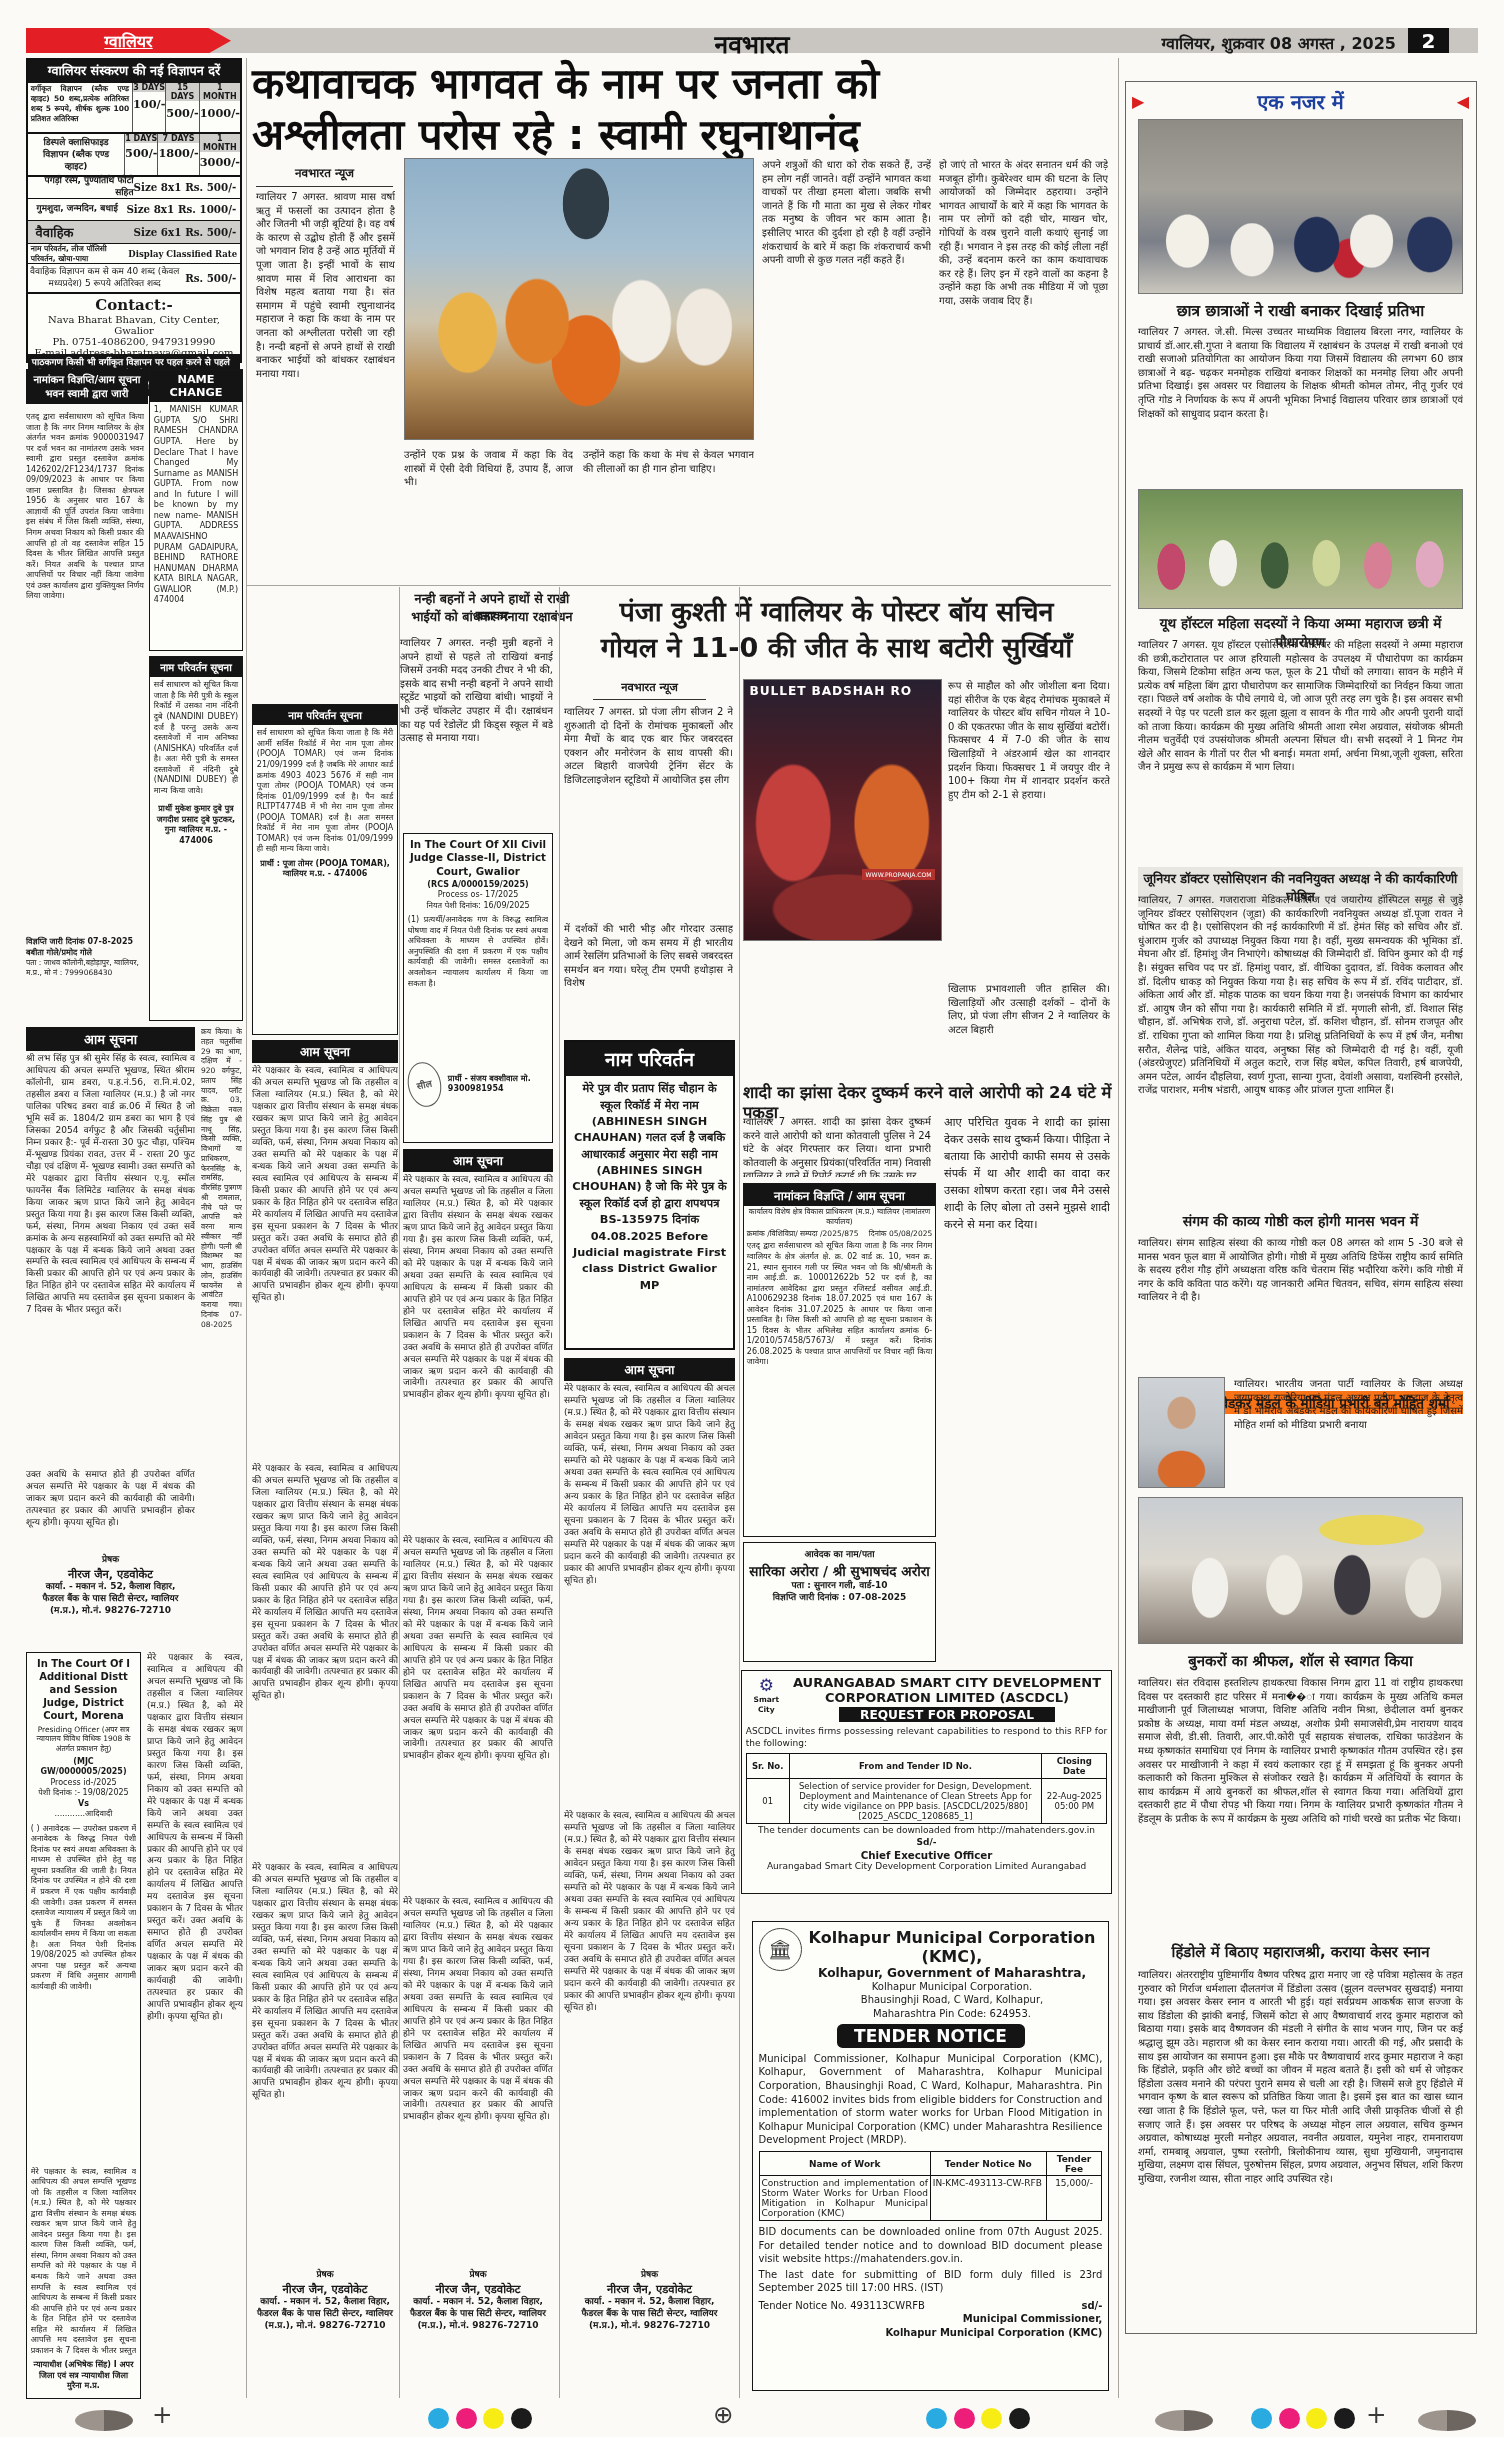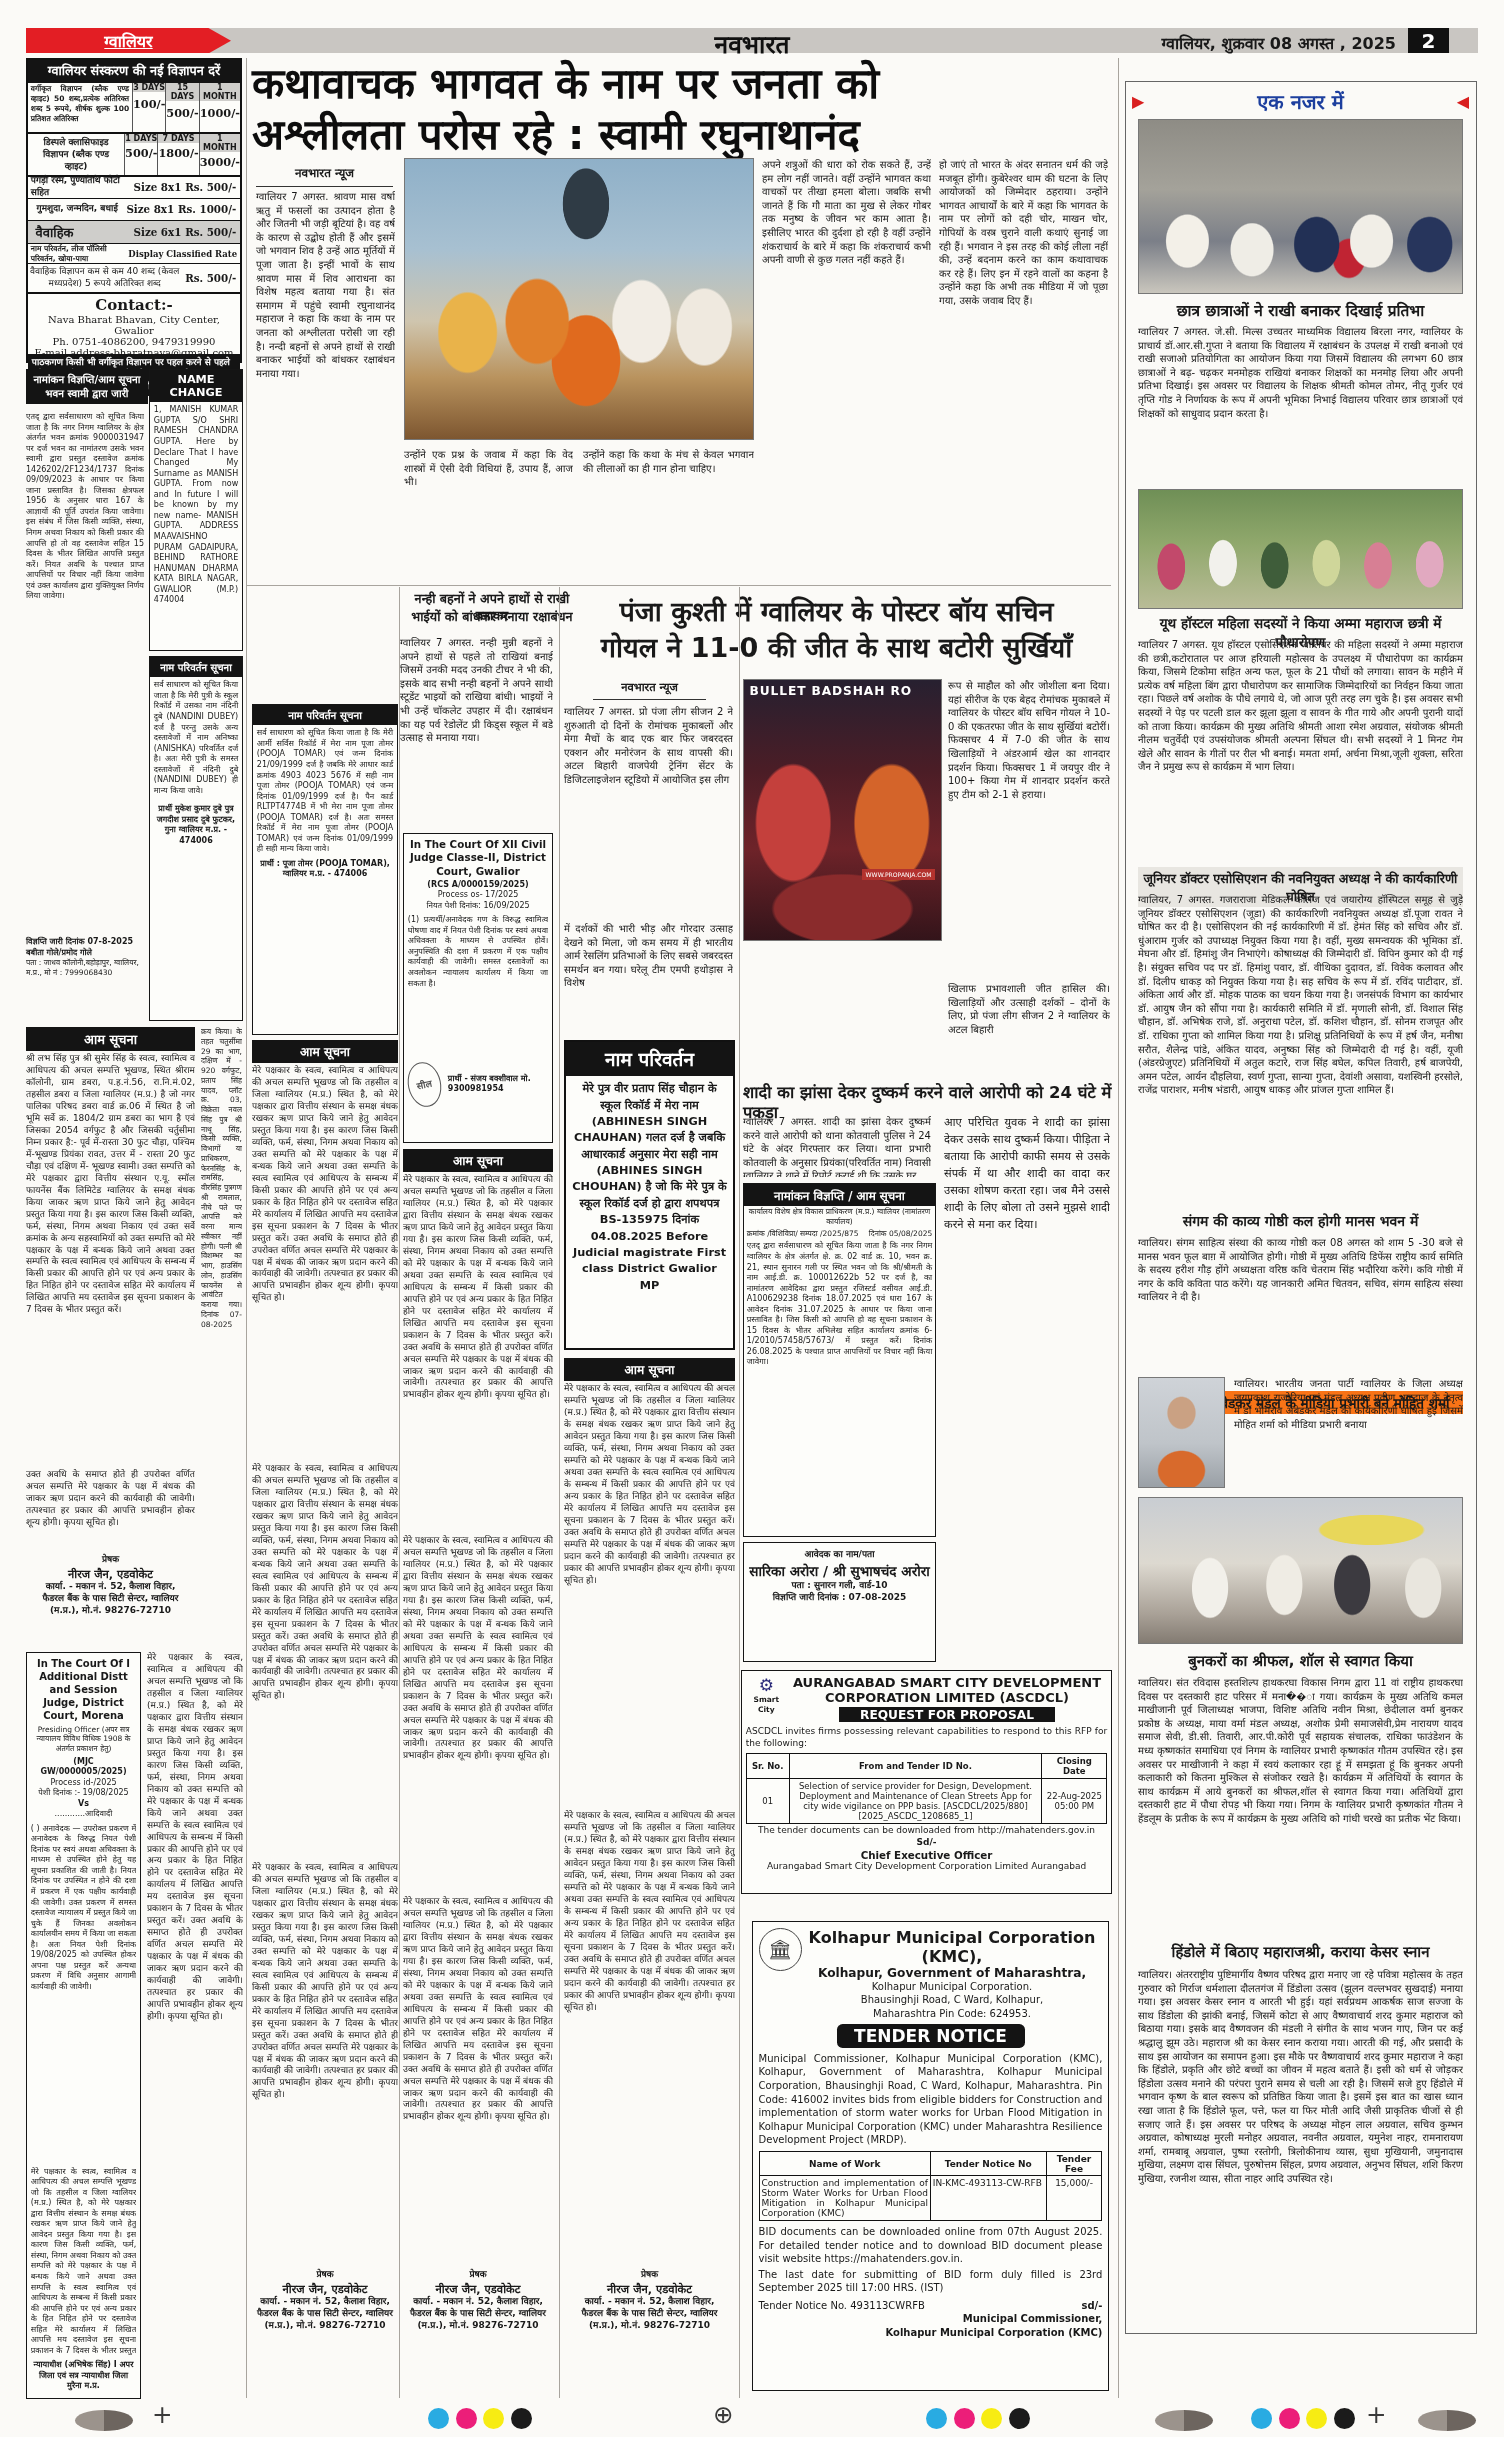--- a/index.html
+++ b/index.html
@@ -70,21 +70,21 @@
         <div style="flex:1;border-left:0.9px solid #555;text-align:center;">
             <div class="b" style="font-size:8px;background:#cfcecb;">7 DAYS</div>
             <div class="b serif" style="font-size:11.3px;margin-top:3.8px;">1800/-</div>
           </div>
         <div style="flex:1;border-left:0.9px solid #555;text-align:center;">
             <div class="b" style="font-size:8px;background:#cfcecb;">1 MONTH</div>
             <div class="b serif" style="font-size:11.3px;margin-top:3.8px;">3000/-</div>
           </div>
       </div>
     </div>
-    <div style="flex:none;height:21px;display:flex;align-items:center;border-bottom:1.9px solid #111;">
+    <div style="flex:none;height:21px;display:flex;align-items:center;border-bottom:1.9px solid #111;text-align:right;">
       <span class="t9 b" style="flex:1;padding-left:2.8px;">पगड़ी रस्म, पुण्यतिथि फोटो सहित</span>
       <span class="b serif" style="font-size:10.3px;">Size 8x1</span>
       <span class="b serif" style="font-size:10.3px;padding:0 3.8px;">Rs. 500/-</span>
     </div>
     <div style="flex:none;height:21px;display:flex;align-items:center;border-bottom:1.9px solid #111;">
       <span class="t9 b c" style="flex:1;">गुमशुदा, जन्मदिन, बधाई</span>
       <span class="b serif" style="font-size:10.3px;">Size 8x1</span>
       <span class="b serif" style="font-size:10.3px;padding:0 3.8px;">Rs. 1000/-</span>
     </div>
     <div style="flex:none;height:22.6px;display:flex;align-items:center;border-bottom:1.9px solid #111;background:#cfcecb;">

